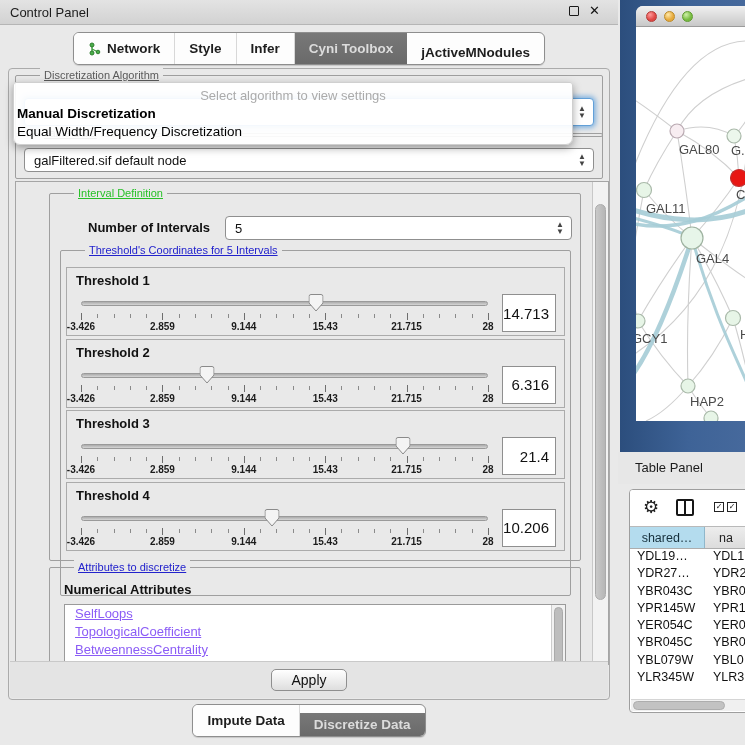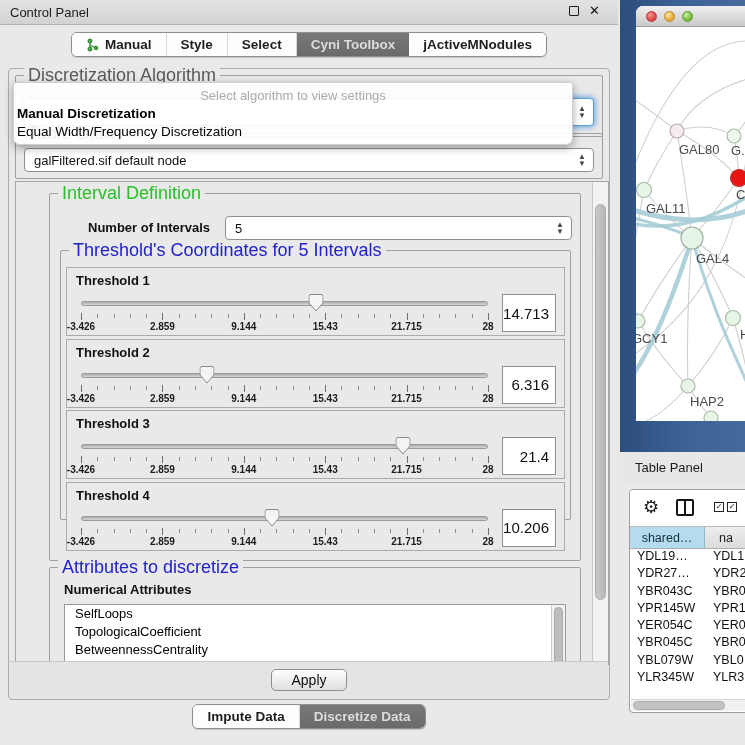--- a/index.html
+++ b/index.html
@@ -12,28 +12,28 @@
   .cp-titlebar { position:absolute; left:0; top:0; width:100%; height:25px; background:linear-gradient(#E3E3E3,#D2D2D2); border-bottom:1px solid #B5B5B5; }
   .cp-title { position:absolute; left:10px; top:5px; font-size:13px; color:#1c1c1c; }
   .winbtns { position:absolute; right:18px; top:5px; display:flex; gap:10px; align-items:center; }
   .float-btn { width:10px; height:10px; border:1.5px solid #1a1a1a; border-radius:1px; display:inline-block; }
   .close-btn { font-size:13px; font-weight:bold; color:#111; line-height:12px; }
 
   .tabbar { position:absolute; left:0; top:32px; width:618px; display:flex; justify-content:center; }
   .tabgroup { display:flex; border:1px solid #8E8E8E; border-radius:6px; overflow:hidden; background:#FDFDFD; box-shadow:0 1px 1px rgba(0,0,0,0.15); }
   .tab { padding:4px 14px; font-size:13.5px; font-weight:bold; color:#1e1e1e; background:#FDFDFD; display:flex; align-items:center; gap:6px; cursor:default; }
   .tab:not(.sel){ border-right:1px solid #D8D8D8; }
-  .tab:last-child { border-right:none; }
+  .tab:last-child { border-right:none;margin-top:8px; }
   .tab.sel { background:linear-gradient(#787878,#6A6A6A); color:#DCDCDC; border-right:none; }
   .net-ico svg { display:block; }
 
   .outer-box { position:absolute; left:8px; top:68px; width:602px; height:632px; border:1px solid #ABABAB; border-radius:4px; background:#E9E9E9; }
 
   .group { position:absolute; border:1px solid #9F9F9F; border-radius:2px; }
-  .group-legend { position:absolute; top:-8px; left:8px; background:#E9E9E9; padding:0 4px; font-size:18px; line-height:15px; }
+  .group-legend { position:absolute; top:-8px; left:24px; background:#E9E9E9; padding:0 4px; font-size:11px; line-height:15px;text-decoration:underline; }
 
   .algo-group { left:6px; top:6px; width:588px; height:62px; }
   .algo-legend { color:#5a5a5a; }
   .combo { position:absolute; background:#FFF; border:1px solid #8F8F8F; border-radius:4px; font-size:13px; color:#111; display:flex; align-items:center; padding-left:9px; }
   .combo .spin { position:absolute; right:7px; top:50%; transform:translateY(-50%); font-size:8px; line-height:7px; color:#444; text-align:center; }
   .combo.focused { border-color:#62A0D8; box-shadow:0 0 5px 2px rgba(95,160,220,0.75); }
   .algo-combo { left:8px; right:8px; top:22px; height:28px; }
 
   .td-group { left:6px; top:64px; width:588px; height:46px; }
   .td-legend { color:#2b2b2b; }
@@ -43,38 +43,38 @@
   .viewport { position:absolute; left:1px; top:1px; right:17px; bottom:1px; overflow:hidden; }
   .vscroll { position:absolute; right:0; top:0; bottom:0; width:16px; background:#F2F2F2; border-left:1px solid #C8C8C8; }
   .vscroll .thumb { position:absolute; left:2px; width:11px; background:linear-gradient(90deg,#C9C9C9,#B6B6B6); border-radius:6px; border:1px solid #ABABAB; }
 
   .interval-group { left:32px; top:10px; width:532px; height:368px; }
   .legend-green { color:#28C128; }
   .legend-blue { color:#2222CC; }
   .noi-label { position:absolute; left:38px; top:26px; font-size:13px; font-weight:bold; color:#111; }
   .noi-combo { left:175px; right:8px; top:22px; height:24px; }
 
-  .th-group { position:absolute; left:10px; right:9px; top:56px; height:270px; }
+  .th-group { position:absolute; left:10px; right:9px; top:56px; height:346px; }
   .th-panel { position:absolute; left:5px; right:5px; height:69px; border:1px solid #ABABAB; background:#E9E9E9; }
   .th-title { position:absolute; left:9px; top:5px; font-size:13px; font-weight:bold; color:#111; }
   .th-row { position:absolute; left:14px; right:8px; top:24px; height:42px; display:flex; align-items:center; }
   .slider { position:relative; flex:1; height:42px; margin-right:14px; }
   .track { position:absolute; left:0; right:0; top:9px; height:5px; background:linear-gradient(#ABABAB,#D6D6D6); border:1px solid #9A9A9A; border-radius:4px; }
   .thumb-sl { position:absolute; top:2px; width:15px; height:18px; transform:translateX(-50%); }
   .ticks { position:absolute; left:0; right:0; top:21px; height:8px; }
   .tick { position:absolute; top:1px; width:1px; height:4px; background:#8a8a8a; }
   .tick.major { height:7px; top:0; background:#6e6e6e; }
   .tick-labels { position:absolute; left:0; right:0; top:29px; height:12px; }
   .tick-label { position:absolute; transform:translateX(-50%); font-size:10px; font-weight:bold; color:#1c1c1c; white-space:nowrap; }
   .val-box { width:54px; height:38px; background:#FFF; border:1px solid #8F8F8F; font-size:15px; color:#111; display:flex; align-items:center; justify-content:flex-end; padding-right:6px; }
 
   .attr-group { left:32px; top:384px; width:532px; height:150px; }
   .attr-subtitle { position:absolute; left:14px; top:14px; font-size:13px; font-weight:bold; color:#111; }
   .attr-list { position:absolute; left:14px; right:14px; top:36px; height:108px; background:#FFF; border:1px solid #9A9A9A; }
-  .attr-item { font-size:13px; color:#000000; padding:1px 0 1px 10px; line-height:16px; white-space:nowrap; }
+  .attr-item { font-size:13px; color:#8b5cf6; padding:1px 0 1px 10px; line-height:16px; white-space:nowrap;text-decoration:underline; }
   .attr-scroll { position:absolute; right:0; top:0; bottom:0; width:14px; background:#F1F1F1; border-left:1px solid #CCC; }
   .attr-scroll .thumb { position:absolute; left:2px; top:2px; width:9px; height:70px; background:#BDBDBD; border-radius:5px; border:1px solid #AAA; }
 
   .apply-strip { position:absolute; left:1px; right:1px; bottom:1px; height:37px; background:#E4E4E4; border-top:1px solid #C9C9C9; border-radius:0 0 3px 3px; display:flex; align-items:center; justify-content:center; }
   .apply-btn { padding:2px 19px; font-size:14px; color:#111; background:linear-gradient(#FFFFFF,#DEDEDE); border:1px solid #8F8F8F; border-radius:5px; }
 
   .bottom-tabbar { position:absolute; left:0; top:704px; width:618px; display:flex; justify-content:center; }
 
   
   .popup { position:absolute; left:13px; top:82px; width:560px; background:rgba(255,255,255,0.93); border:1px solid #CFCFCF; border-radius:3px 3px 7px 7px; box-shadow:0 3px 8px rgba(0,0,0,0.35); z-index:60; padding-bottom:3px; }
@@ -132,27 +132,27 @@
           <div class="tab">
             <span class="net-ico">
               <svg width="13" height="14" viewBox="0 0 13 14">
                 <line x1="4" y1="3" x2="4" y2="11" stroke="#3C9C3C" stroke-width="1.4"></line>
                 <line x1="4" y1="7" x2="10" y2="10" stroke="#3C9C3C" stroke-width="1.2"></line>
                 <circle cx="4" cy="3" r="2" fill="#49AE49" stroke="#2E7D2E"></circle>
                 <circle cx="4" cy="11" r="2" fill="#49AE49" stroke="#2E7D2E"></circle>
                 <circle cx="10" cy="10" r="1.8" fill="#49AE49" stroke="#2E7D2E"></circle>
               </svg>
             </span>
-            <span>Manual</span>
+            <span>Network</span>
           </div>
           <div class="tab">
             <span>Style</span>
           </div>
           <div class="tab">
-            <span>Select</span>
+            <span>Infer</span>
           </div>
           <div class="tab sel">
             <span>Cyni Toolbox</span>
           </div>
           <div class="tab">
             <span>jActiveMNodules</span>
           </div>
         </div>
     </div>
 

